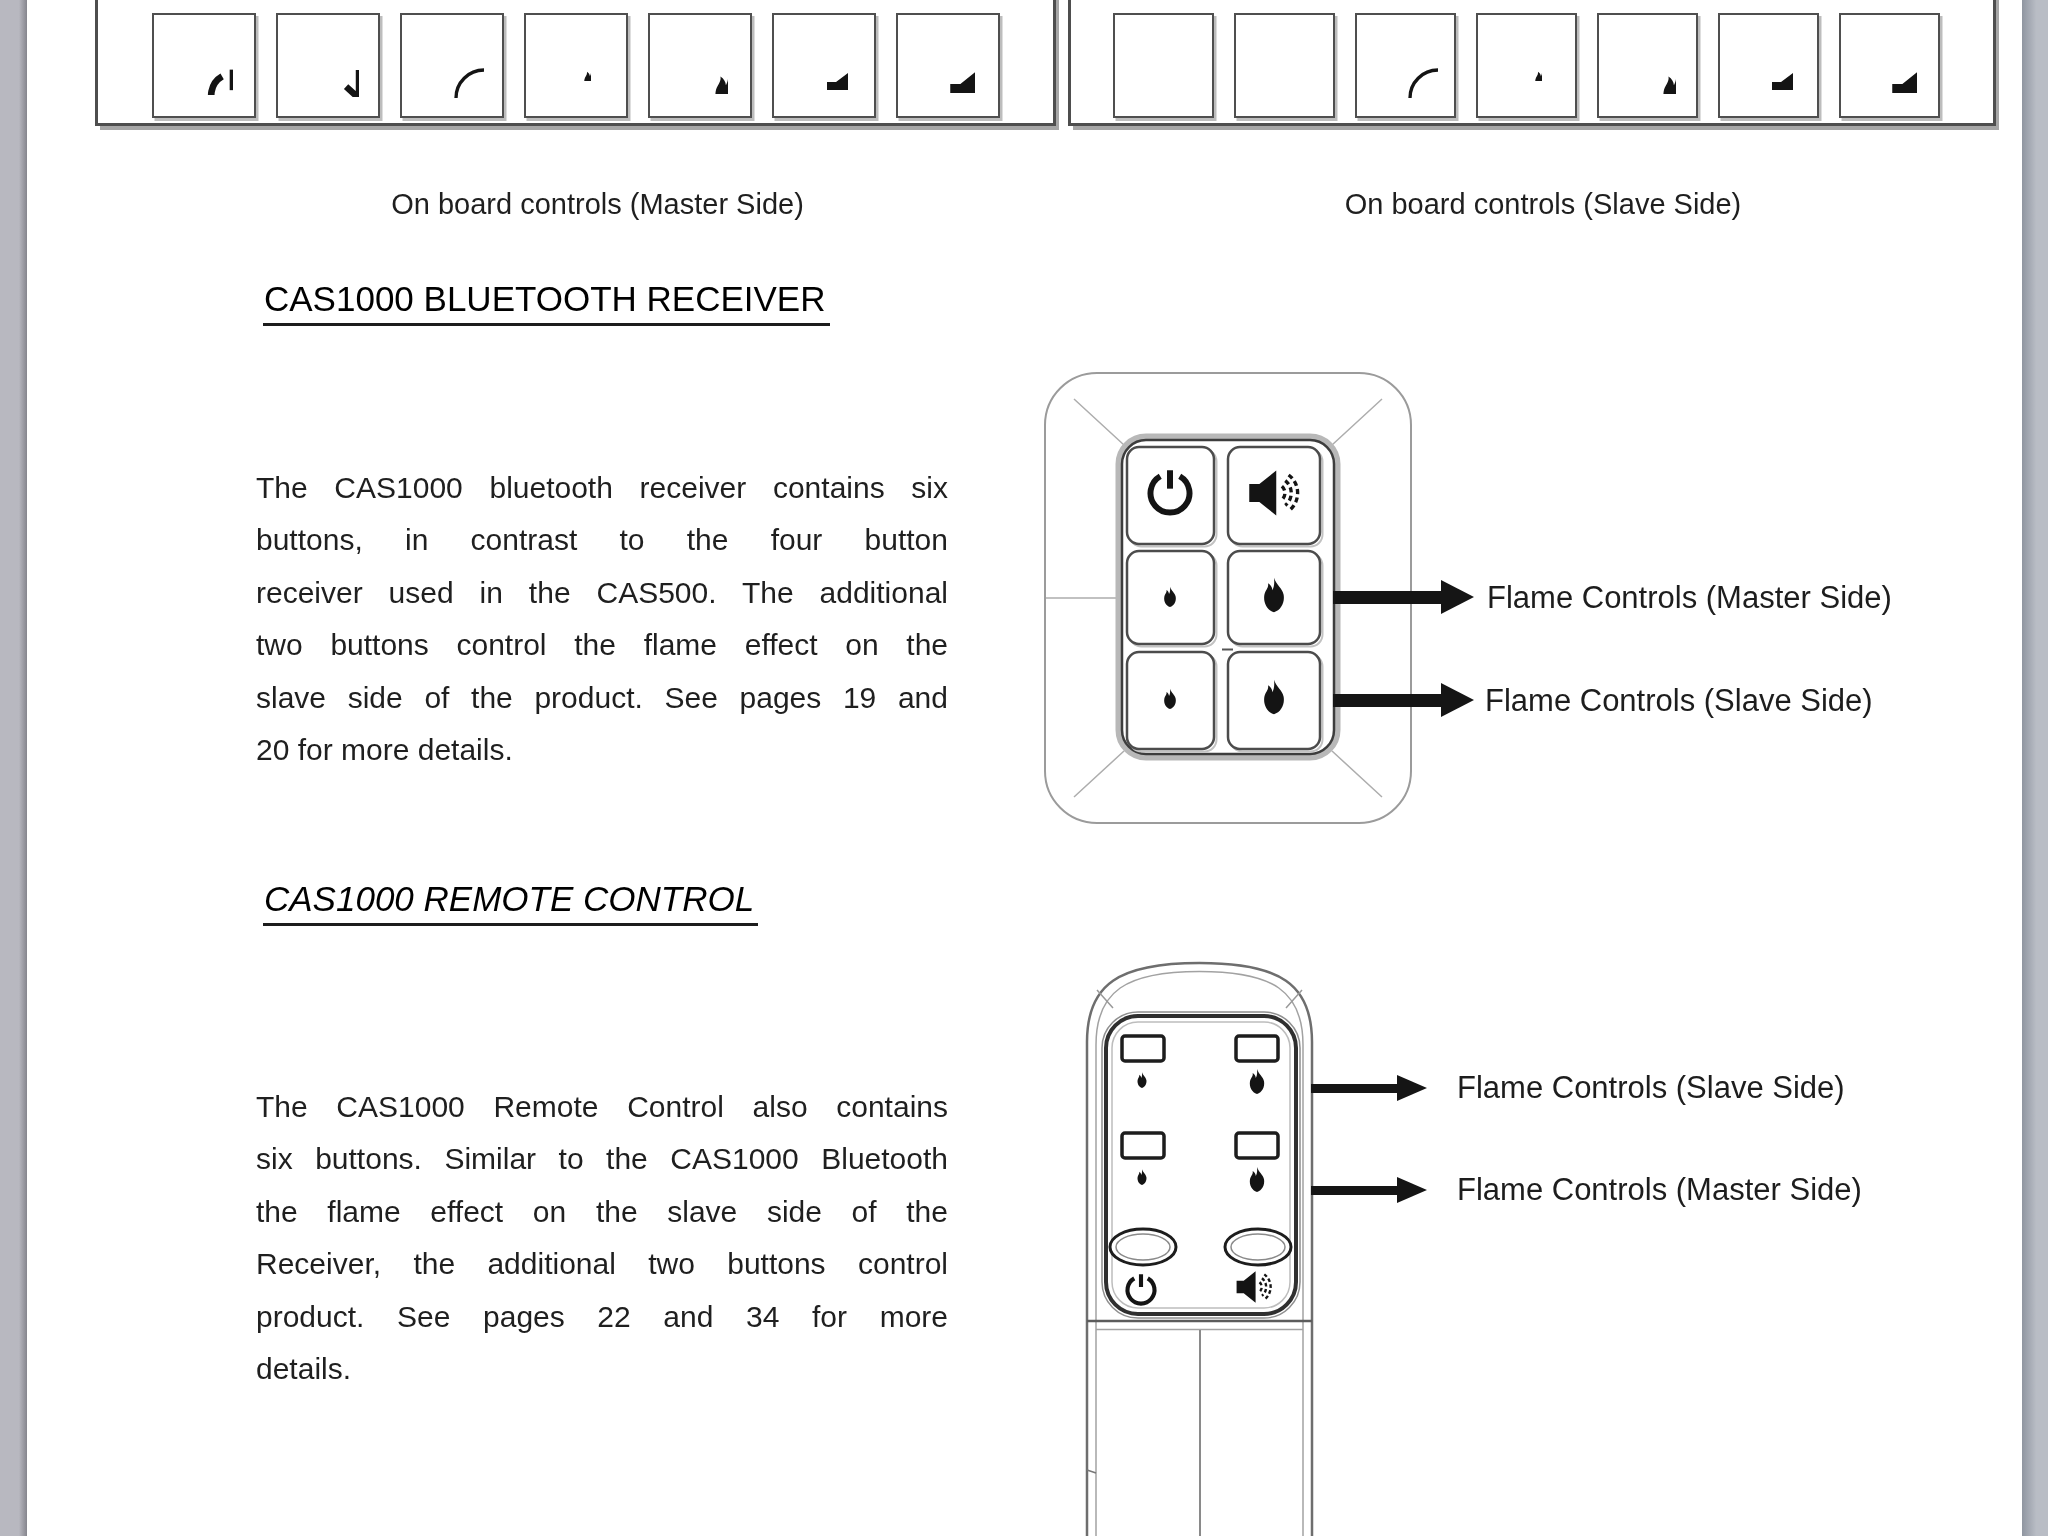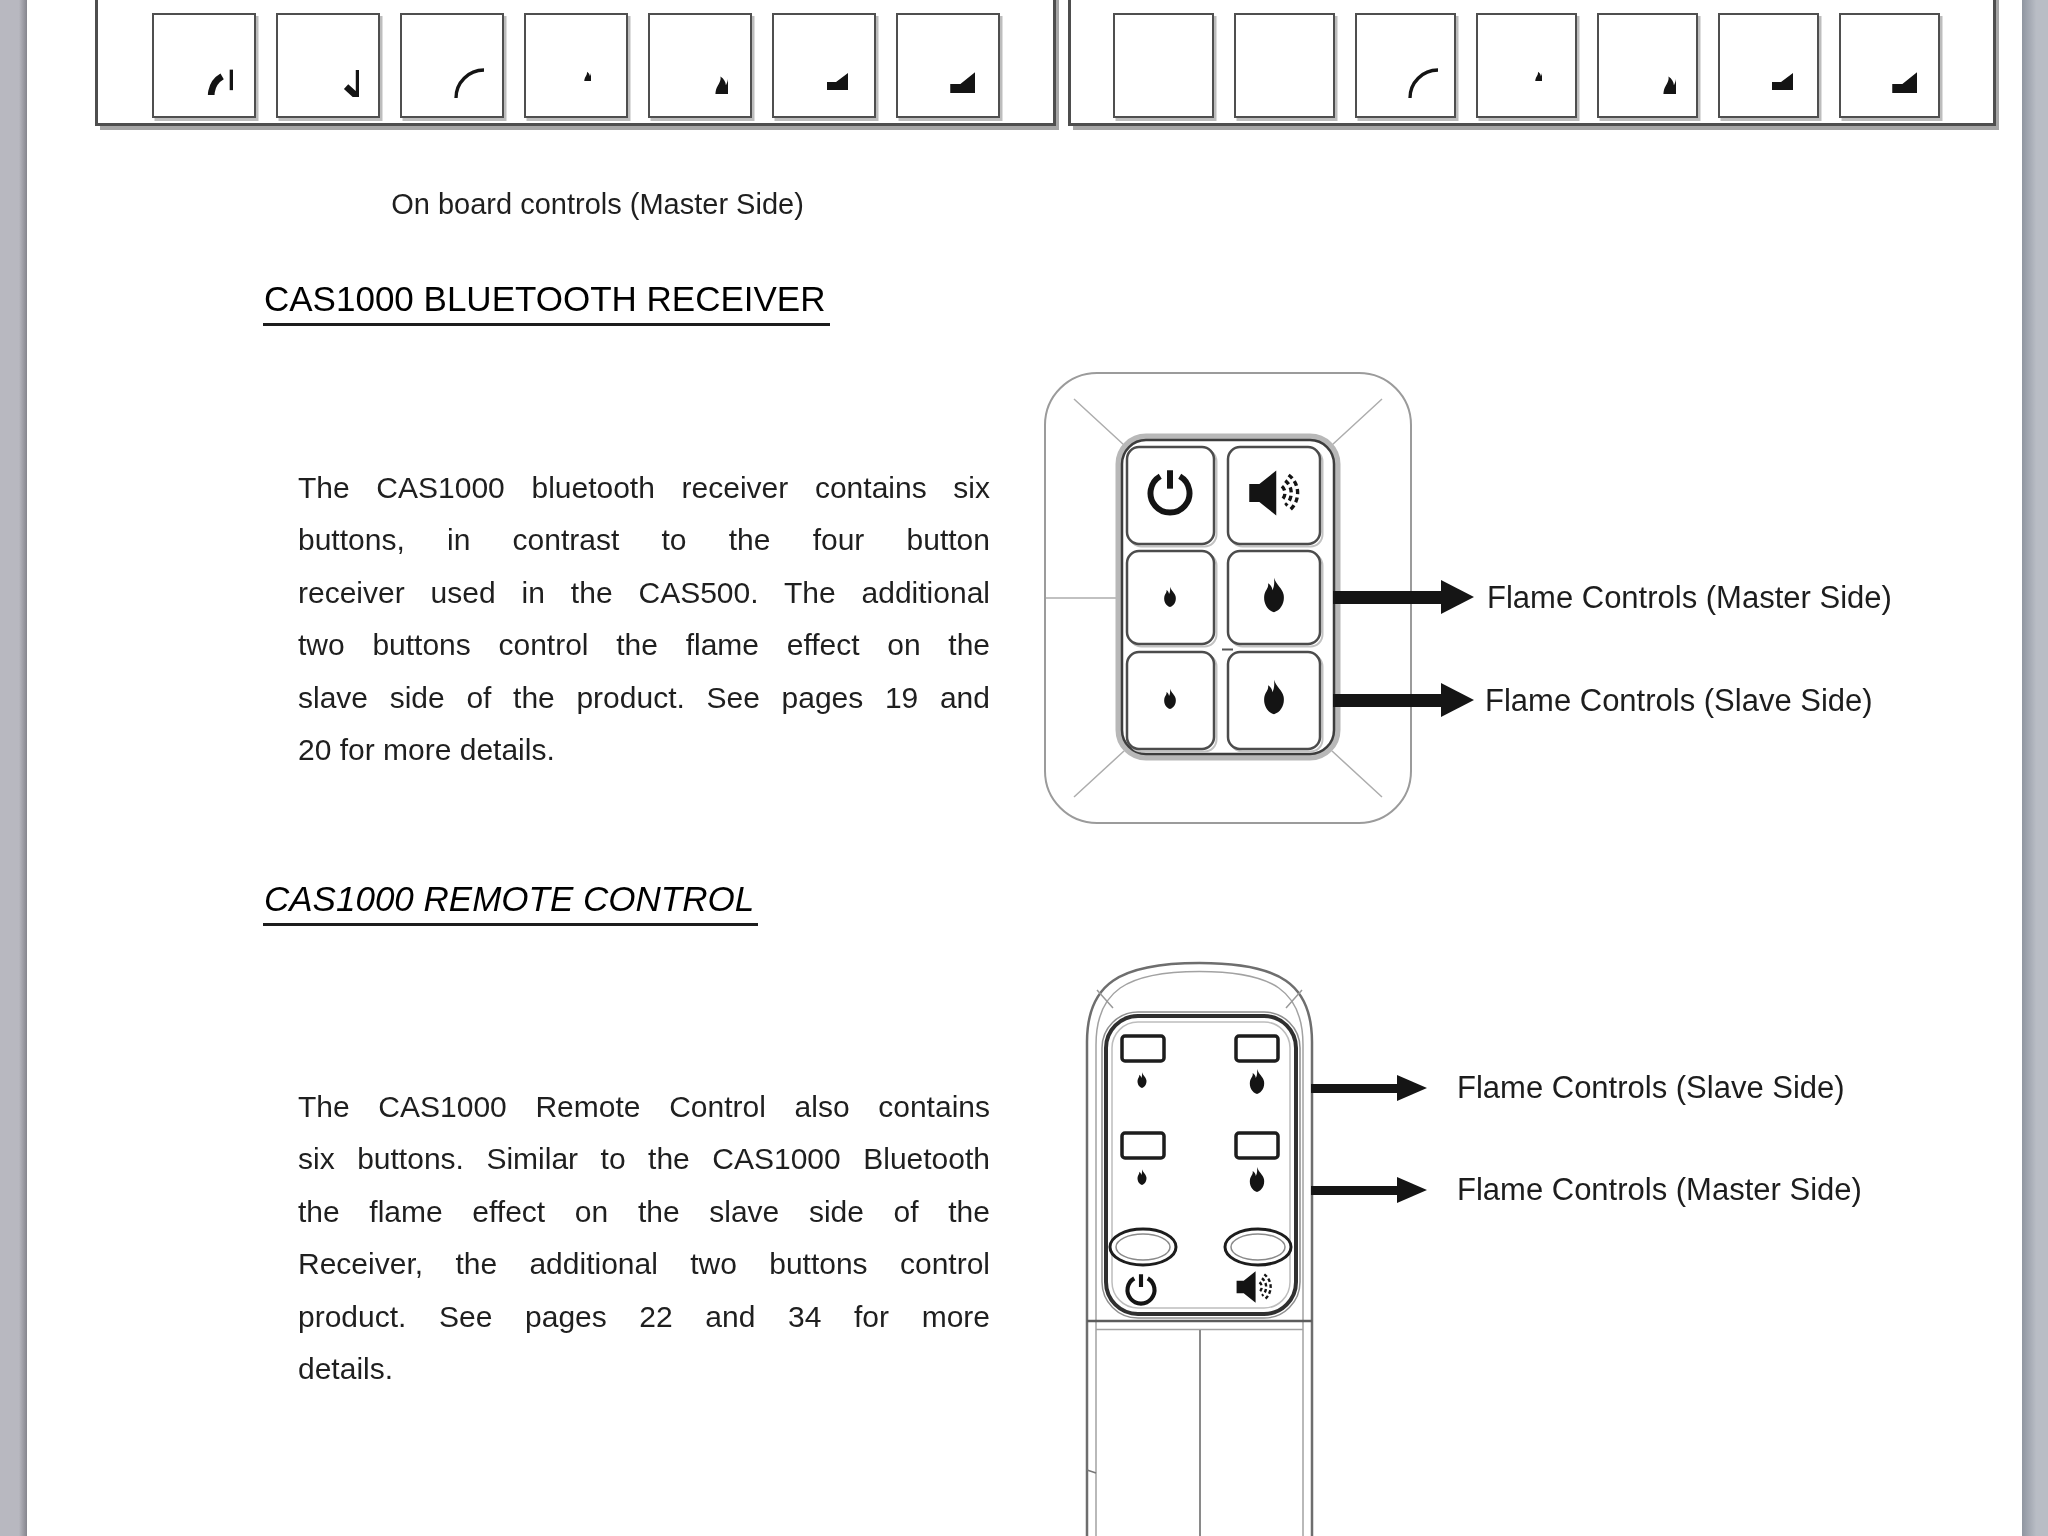--- a/index.html
+++ b/index.html
@@ -15,21 +15,21 @@
   .panel{position:absolute;top:-26px;height:146px;background:#fff;
          border:3px solid #4e4e4e;box-shadow:4px 5px 0 -1px #a6a6a6;box-sizing:content-box;}
   .strip{display:flex;gap:20px;margin-top:36px;}
   .icon-square{box-sizing:border-box;width:104px;height:105px;border:2.5px solid #4f4f4f;
                box-shadow:2.5px 3px 0 #bdbdbd;background:#fff;
                display:flex;align-items:center;justify-content:center;flex:0 0 auto;}
   .icon-square.narrow{width:101px;}
   .caption{position:absolute;font-size:29px;line-height:36px;text-align:center;color:#1f1f1f;}
   .h{position:absolute;font-size:35px;line-height:38px;color:#000000;
      border-bottom:3.5px solid #1d1d1d;padding:0 4px 5px 1px;white-space:nowrap;}
-  .para{position:absolute;width:692px;margin-left:42px;}
+  .para{position:absolute;width:692px;}
   .bline{width:692px;font-size:30px;line-height:52.4px;text-align:justify;text-align-last:justify;
          color:#1f1f1f;white-space:normal;}
   .bline.last{text-align-last:left;}
   .arrowline{position:absolute;background:#151515;}
   .arrowhead{position:absolute;width:0;height:0;}
   .alabel{position:absolute;font-size:31px;line-height:40px;color:#1d1d1d;white-space:nowrap;}
   svg{display:block;}
 </style>
 </head>
 <body>
@@ -133,20 +133,21 @@
         </div>
         <div class="icon-square narrow">
           <svg width="54" height="54" viewBox="-24 -24 48 48">
             <use href="#i-spk-high"></use>
           </svg>
         </div>
       </div>
   </div>
 
   <div class="caption" style="left:120px;top:186px;width:955px;">On board controls (Master Side)</div>
+  <div class="caption" style="left:1068px;top:186px;width:950px;">On board controls (Slave Side)</div>
 
   <div class="h" style="left:263px;top:280px;">CAS1000 BLUETOOTH RECEIVER</div>
 
   <div class="para" style="left:256px;top:462px;">
     <div class="bline">The CAS1000 bluetooth receiver contains six</div>
     <div class="bline">buttons, in contrast to the four button</div>
     <div class="bline">receiver used in the CAS500. The additional</div>
     <div class="bline">two buttons control the flame effect on the</div>
     <div class="bline">slave side of the product. See pages 19 and</div>
     <div class="bline last">20 for more details.</div>

